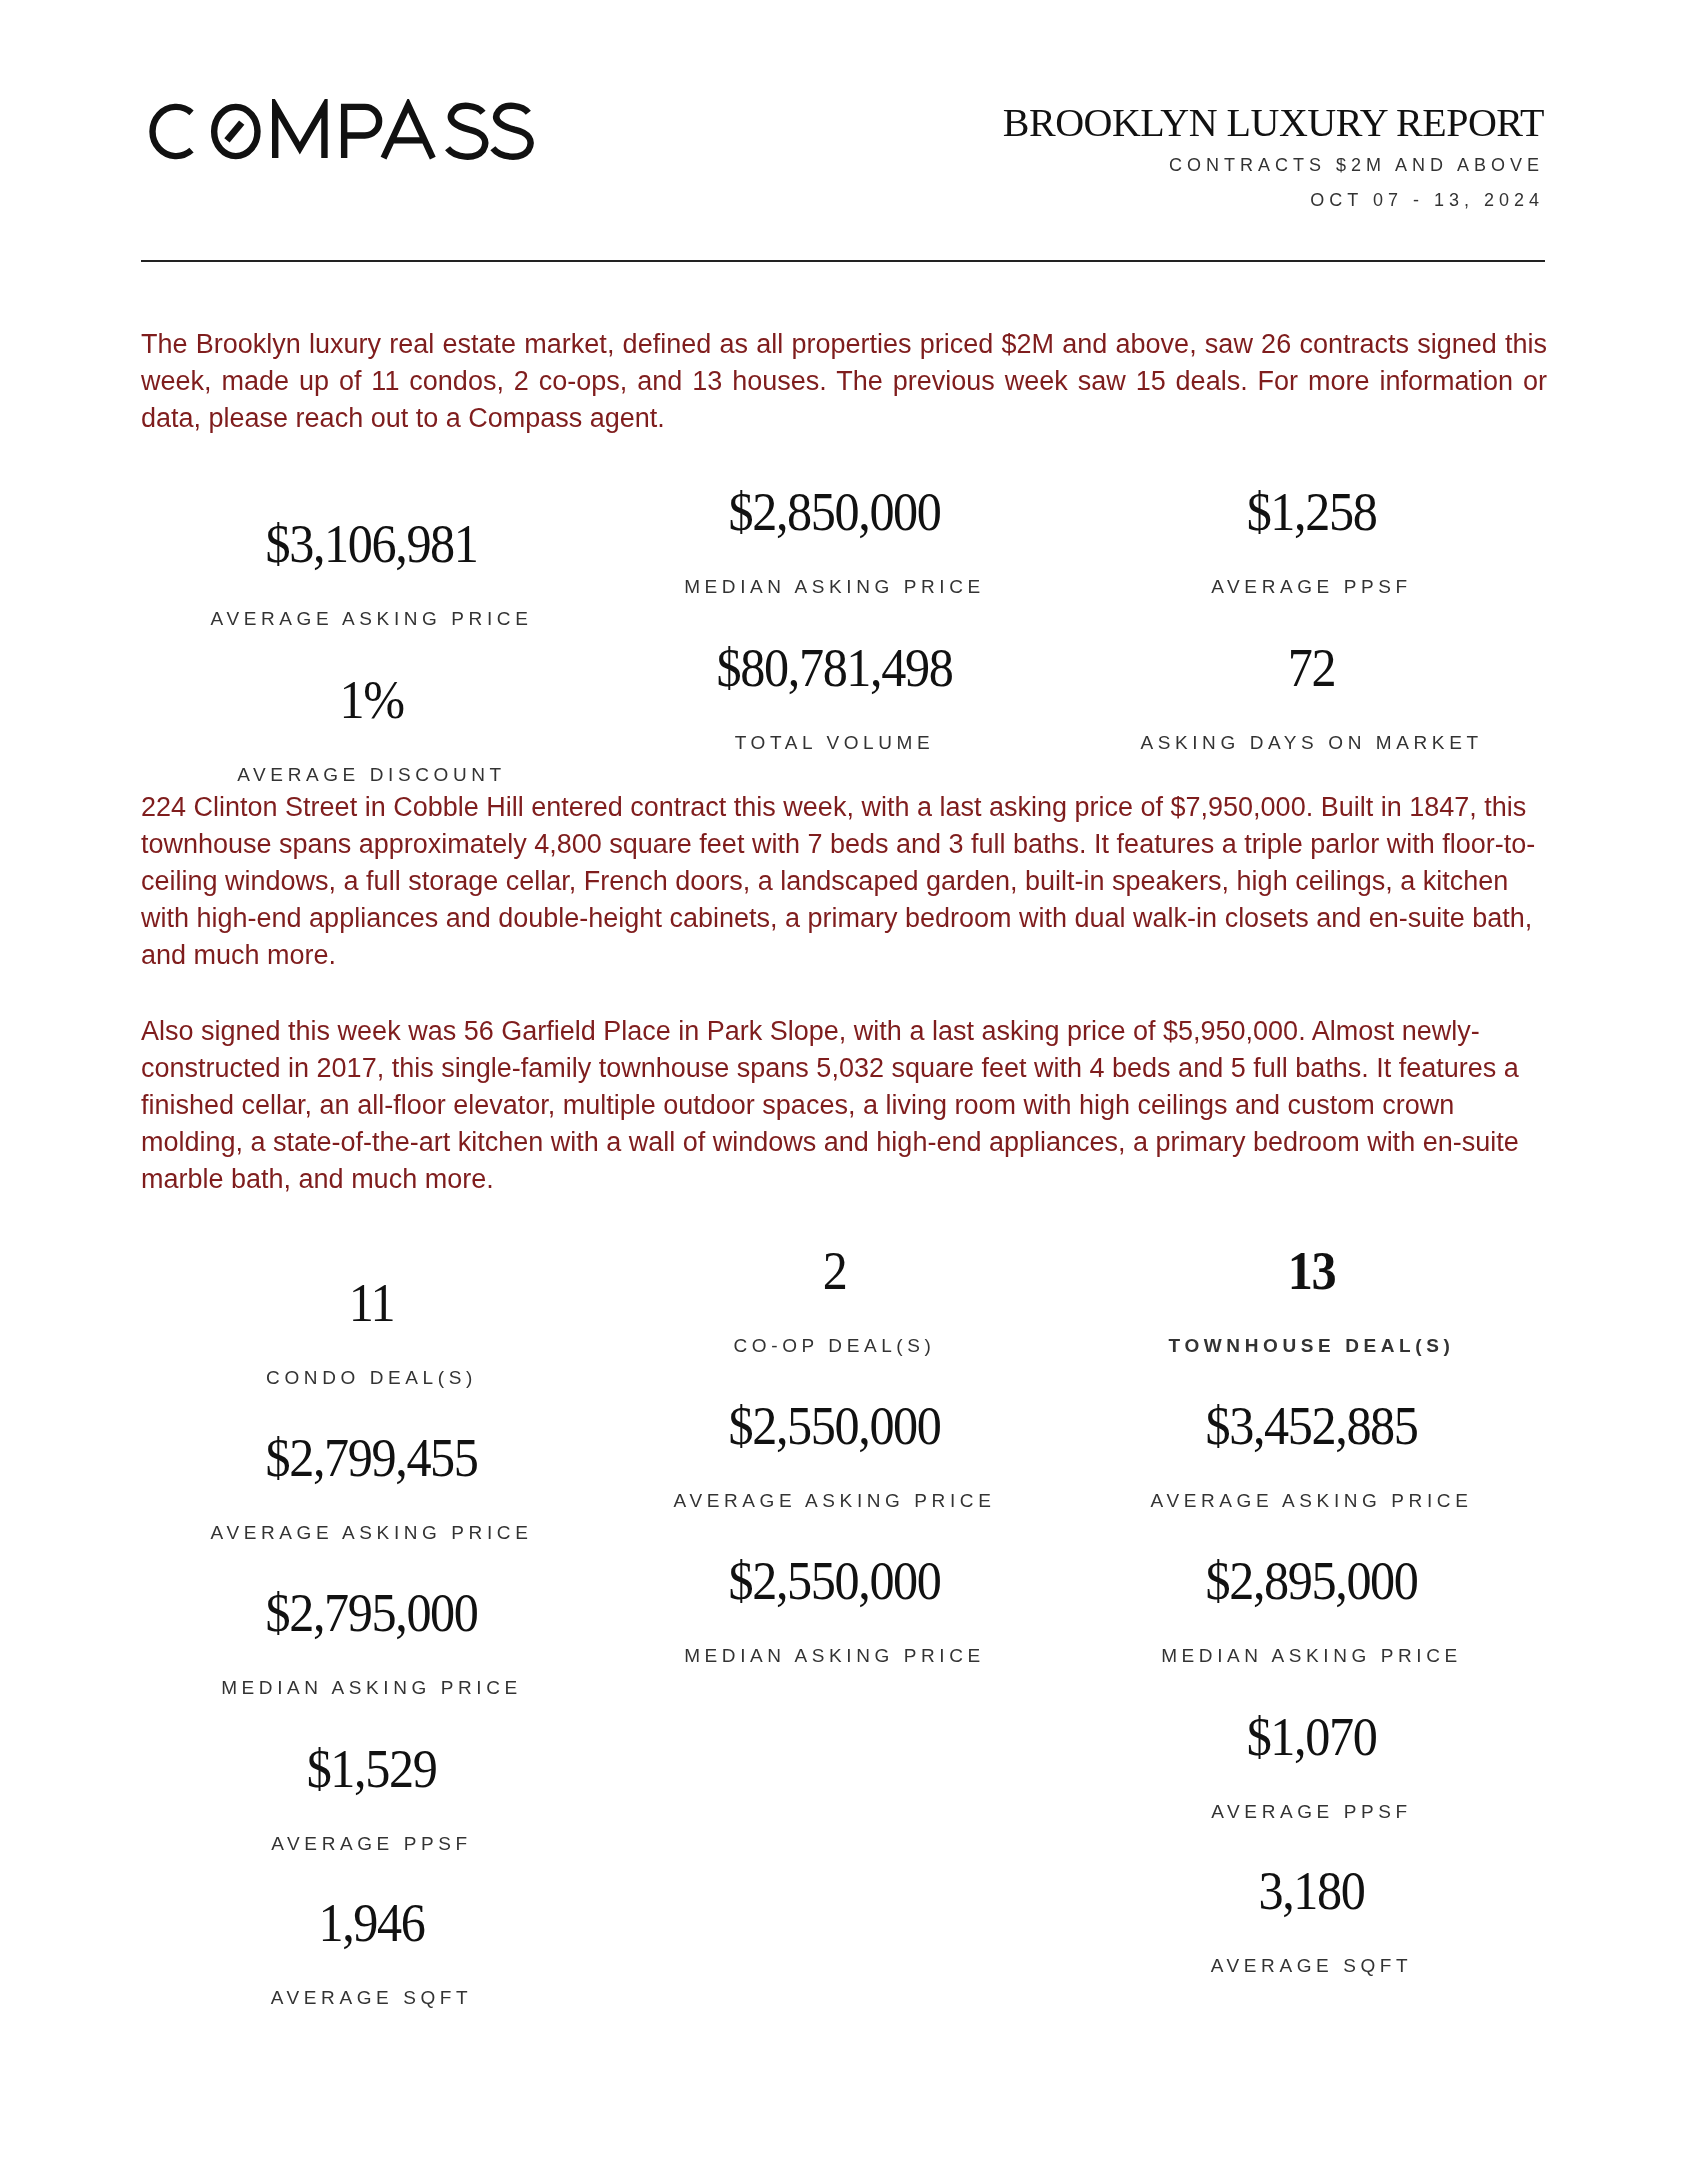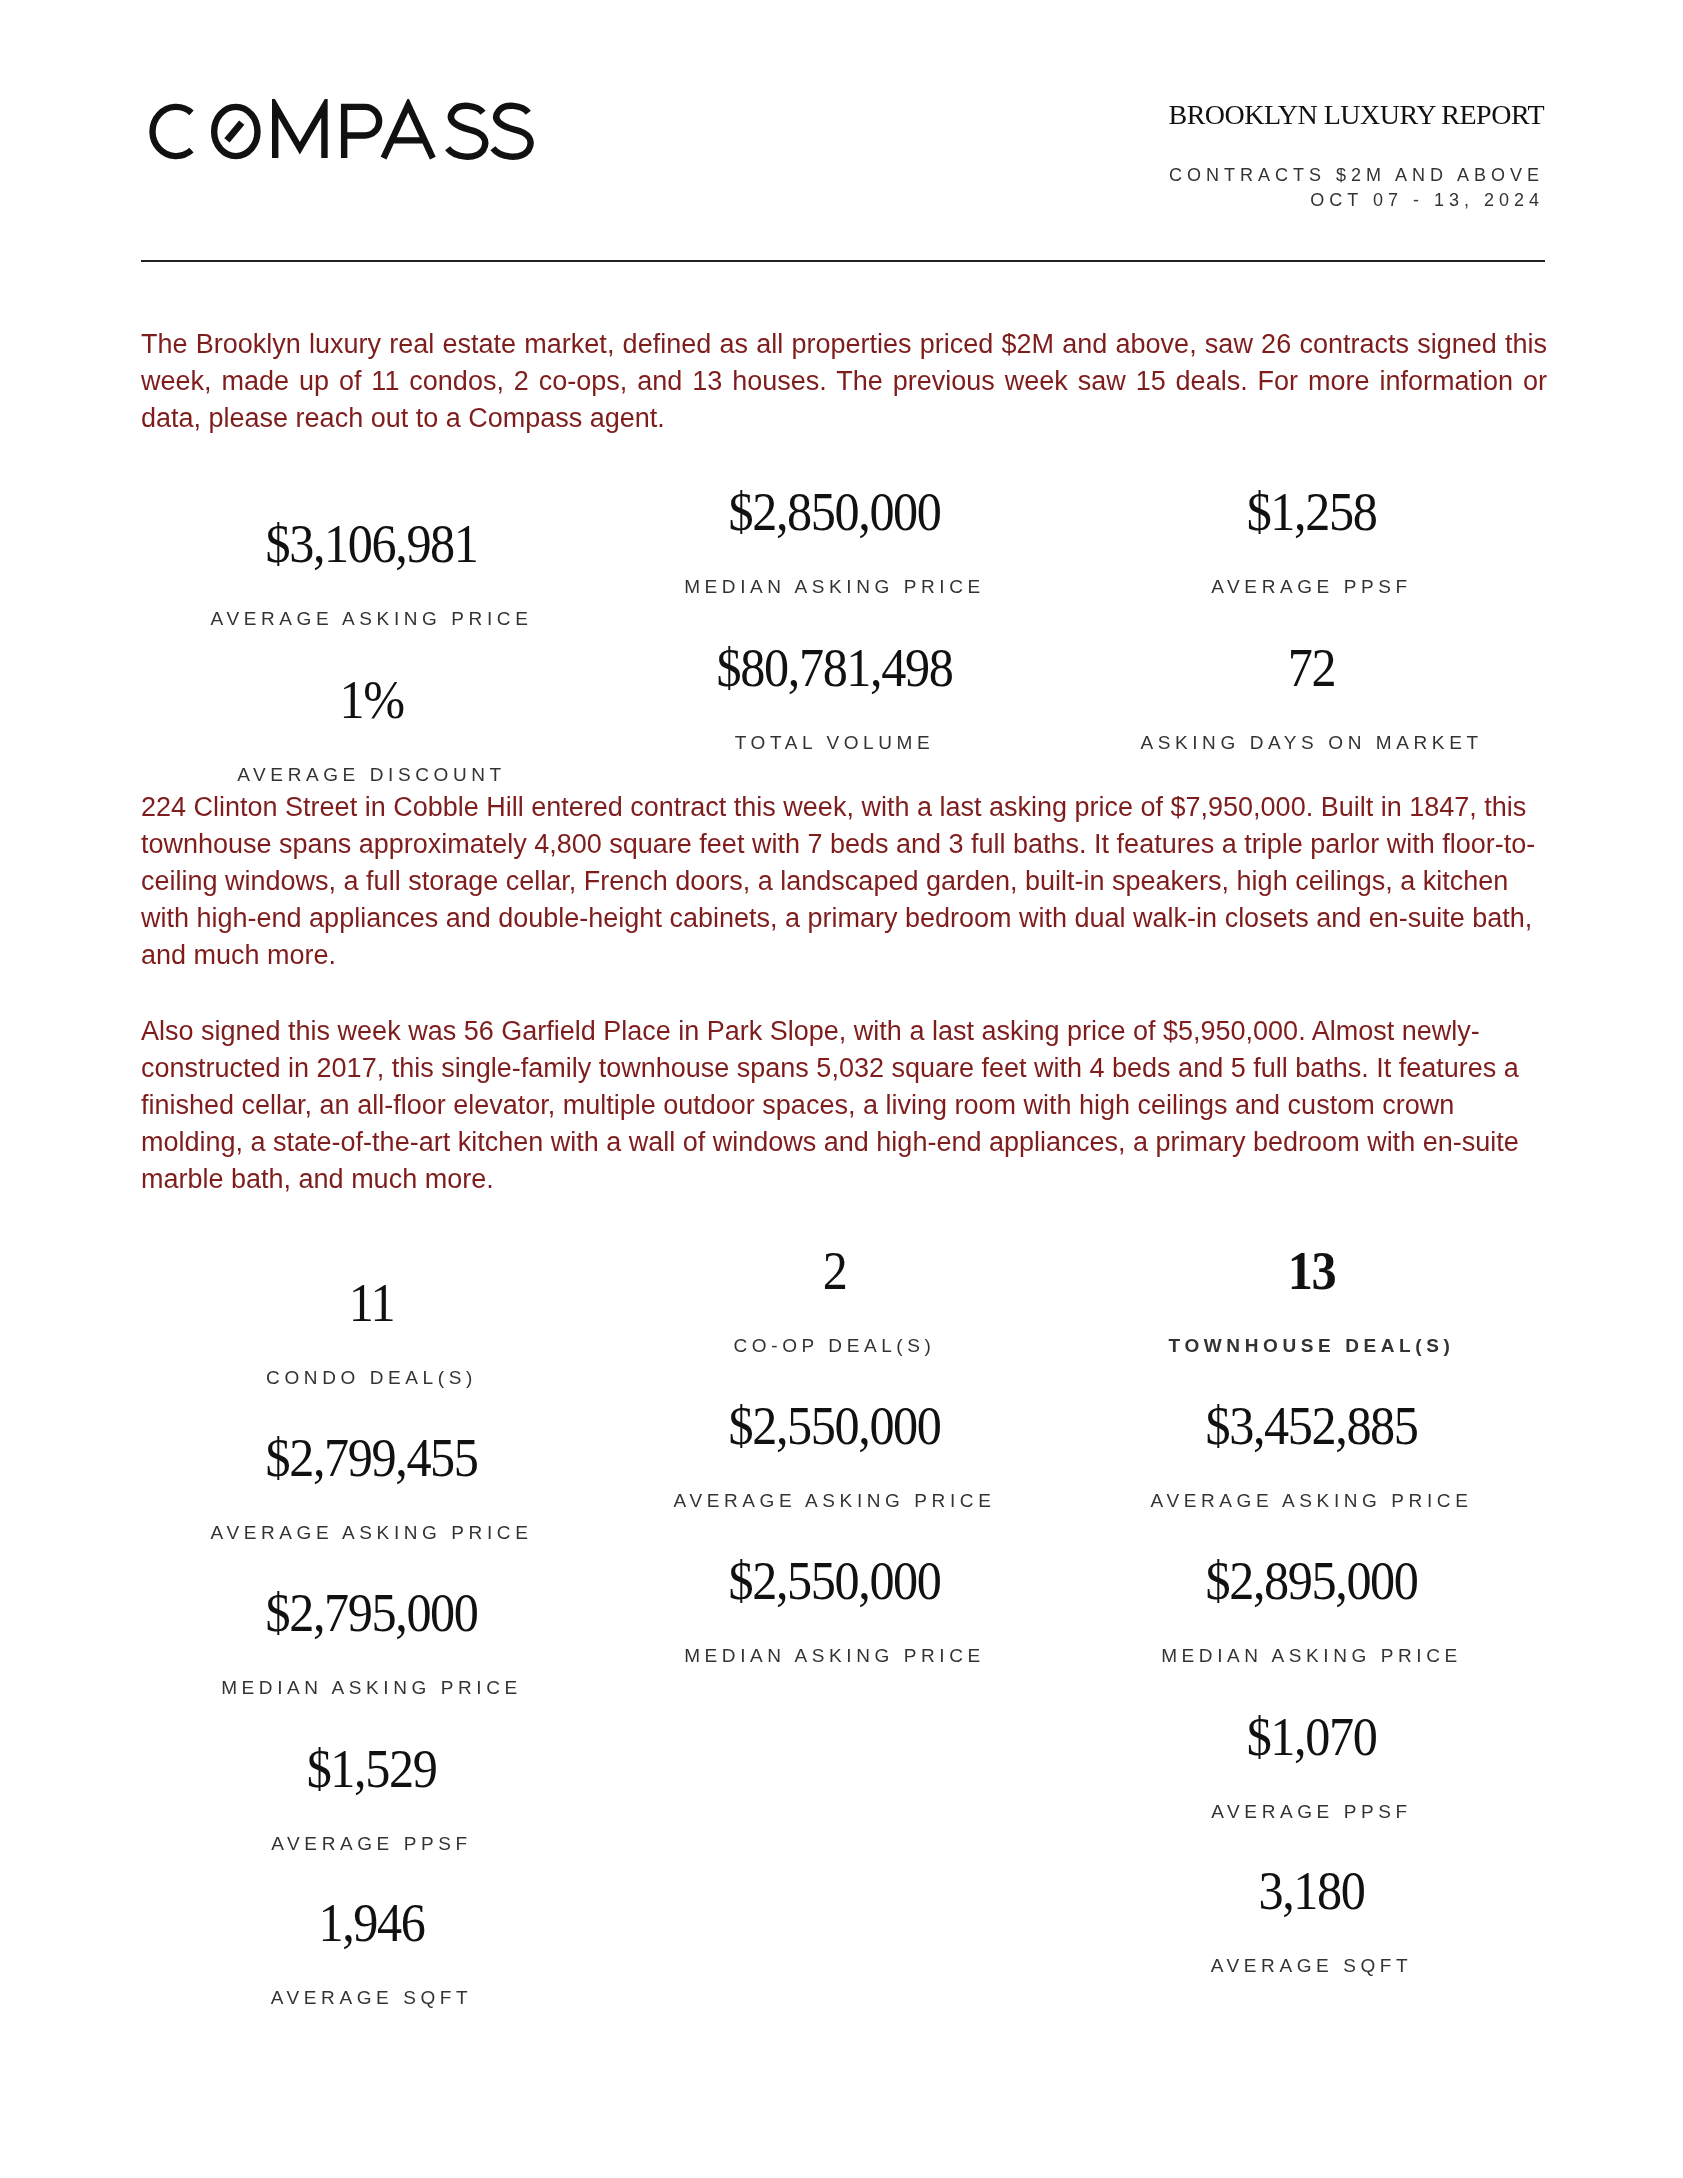--- a/index.html
+++ b/index.html
@@ -7,28 +7,28 @@
   .abs { position: absolute; }
 
   
   .logo { left: 141px; top: 99px; width: 426px; height: 65px; }
   .logo svg { display: block; }
 
   
   .title {
     right: 139px; top: 99px; text-align: right;
     font-family: "Liberation Serif", "DejaVu Serif", serif;
-    font-size: 28px; letter-spacing: -0.5px; color: #111; white-space: nowrap;
+    font-size: 40px; letter-spacing: -0.5px; color: #111; white-space: nowrap;
   }
   .subtitle {
     right: 139px; text-align: right;
     font-family: "Liberation Sans", "DejaVu Sans", sans-serif;
     font-size: 18px; letter-spacing: 5px; color: #333; white-space: nowrap;
   }
-  .sub1 { top: 165px; }
+  .sub1 { top: 155px; }
   .sub2 { top: 190px; margin-left: 28px; }
   .divider { left: 141px; top: 260px; width: 1404px; height: 0; border-top: 2.5px solid #222; }
 
   
   .para {
     left: 141px; width: 1406px;
     font-family: "Liberation Sans", "DejaVu Sans", sans-serif;
     font-size: 27px; line-height: 37px; color: #7f1d1d;
     text-align: justify;
   }

